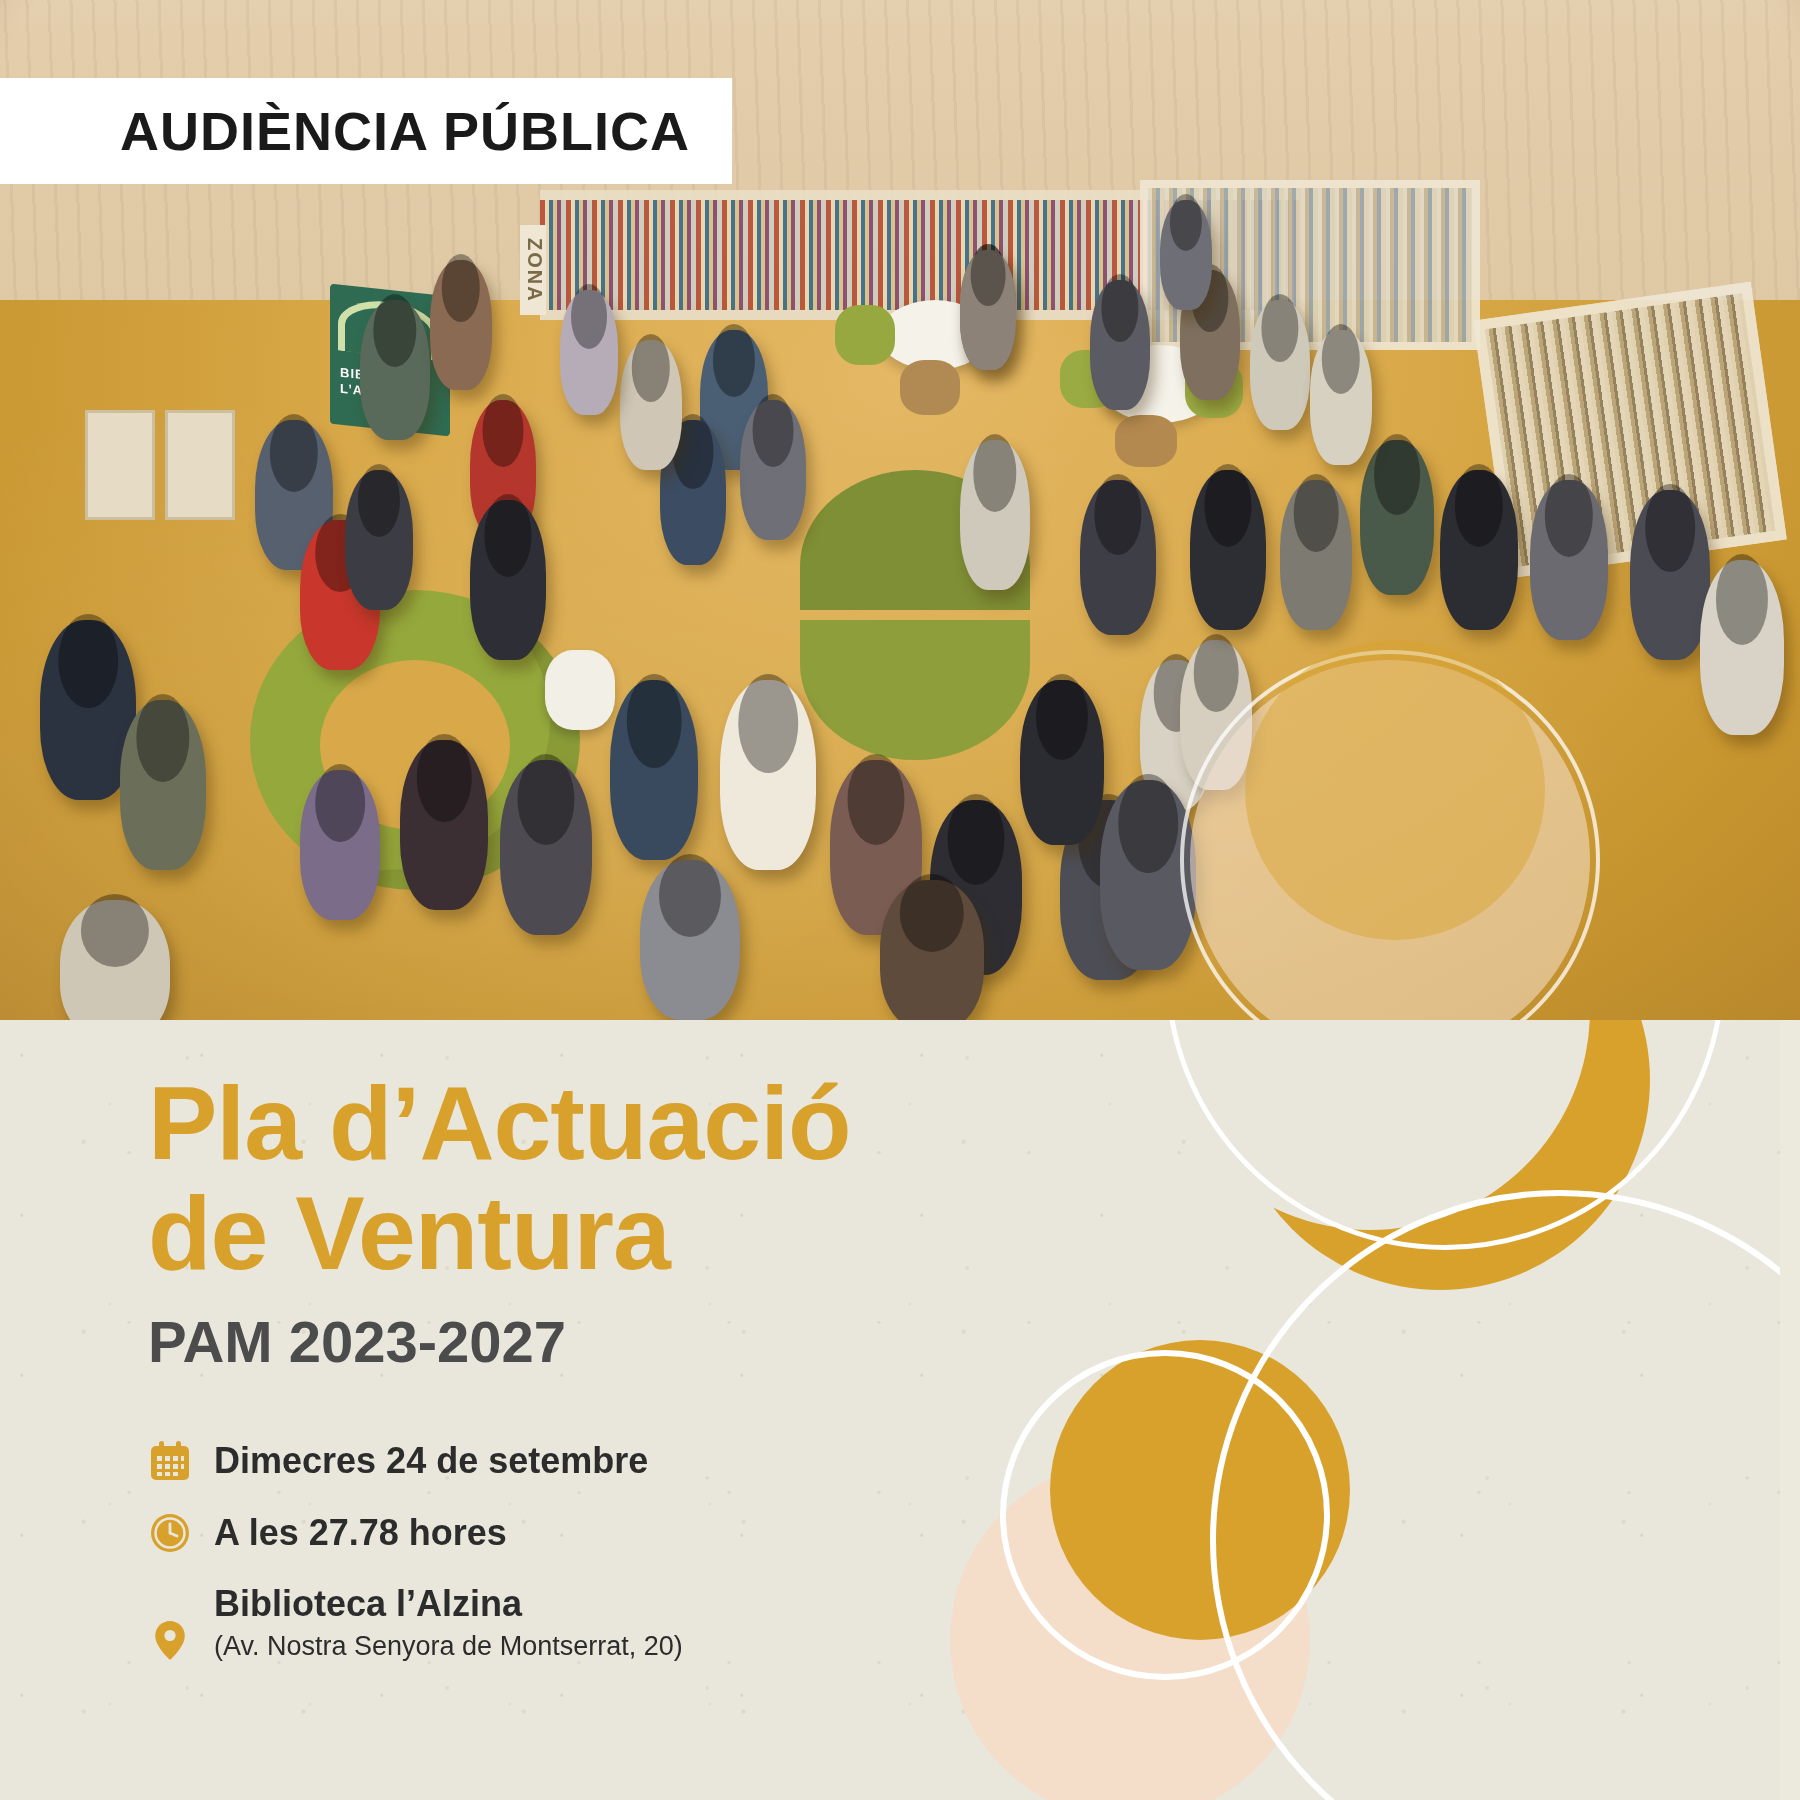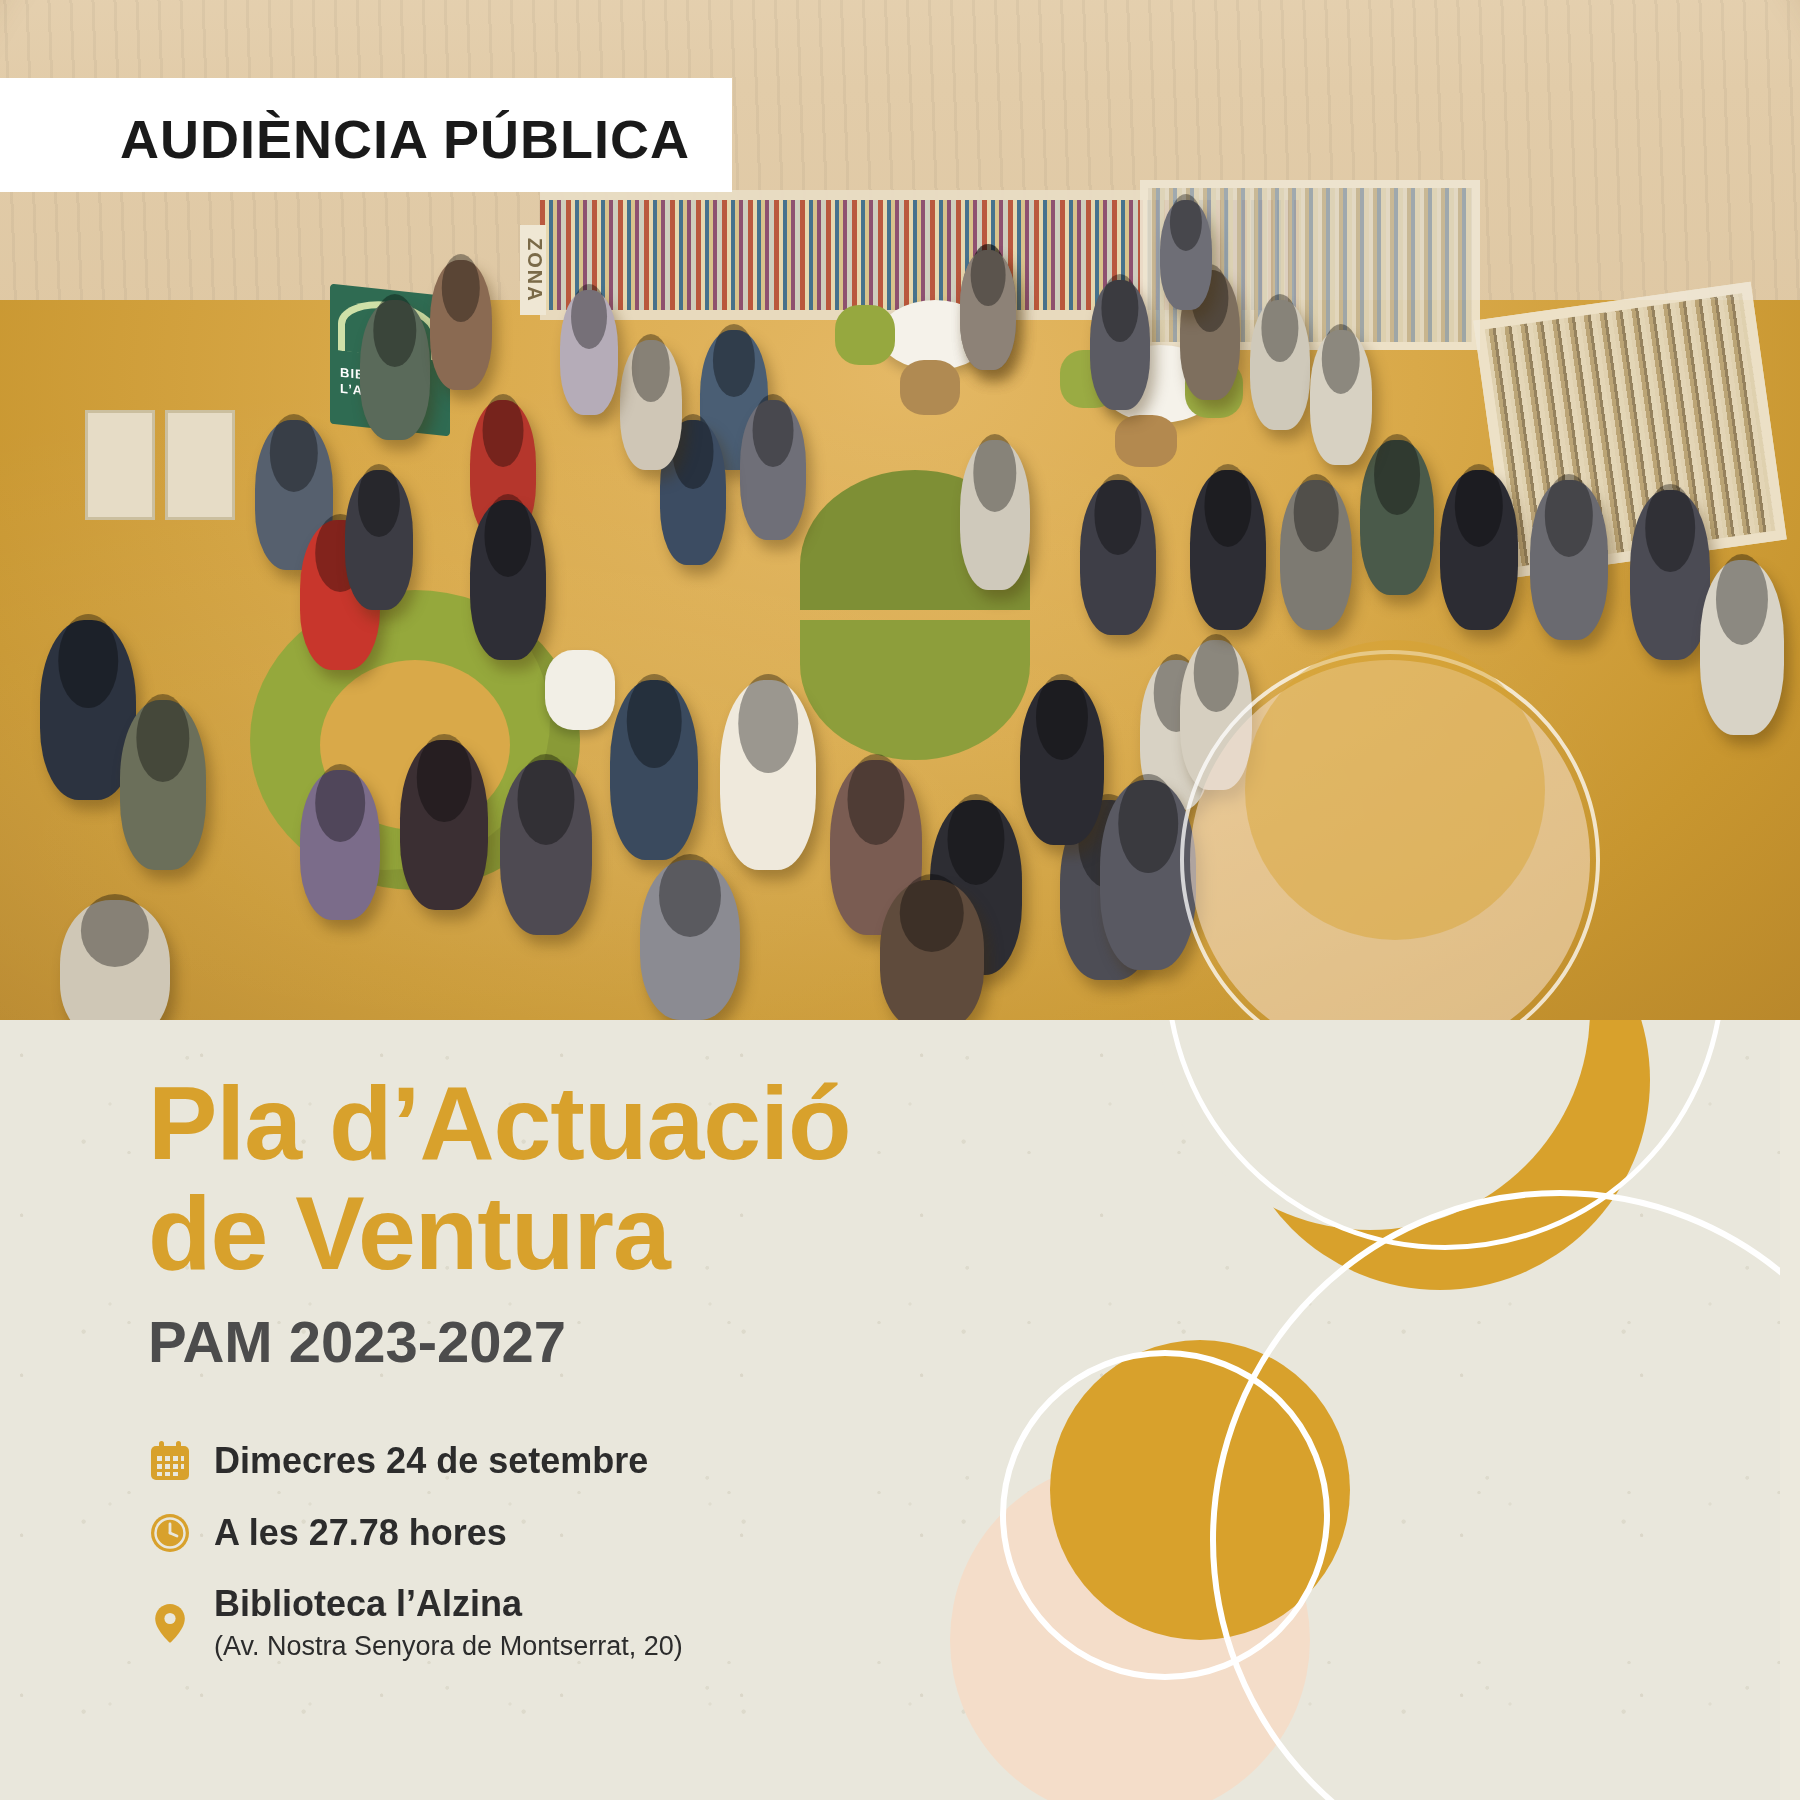--- a/index.html
+++ b/index.html
@@ -145,21 +145,21 @@
   
   .ov-circle {
     position: absolute; border-radius: 50%;
   }
 
   
   .badge {
     position: absolute;
     top: 78px; left: 0;
     background: #ffffff;
-    padding: 30px 42px 22px 120px;
+    padding: 22px 42px 22px 120px;
     z-index: 20;
   }
   .badge-text {
     font-size: 54px;
     font-weight: 700;
     letter-spacing: 1px;
     color: #1a1a1a;
     white-space: nowrap;
   }
 
@@ -202,21 +202,21 @@
     margin-top: 20px;
     font-size: 58px;
     font-weight: 700;
     color: #4c4c4c;
     letter-spacing: 0px;
   }
 
   .details { margin-top: 62px; }
   .detail-row {
     display: flex;
-    align-items: center;
+    align-items: flex-end;
     margin-bottom: 26px;
   }
   .dicon {
     width: 44px; height: 44px;
     flex: 0 0 44px;
     margin-right: 22px;
     margin-top: 2px;
   }
   .dicon svg { width: 44px; height: 44px; display:block; }
   .dtext {

